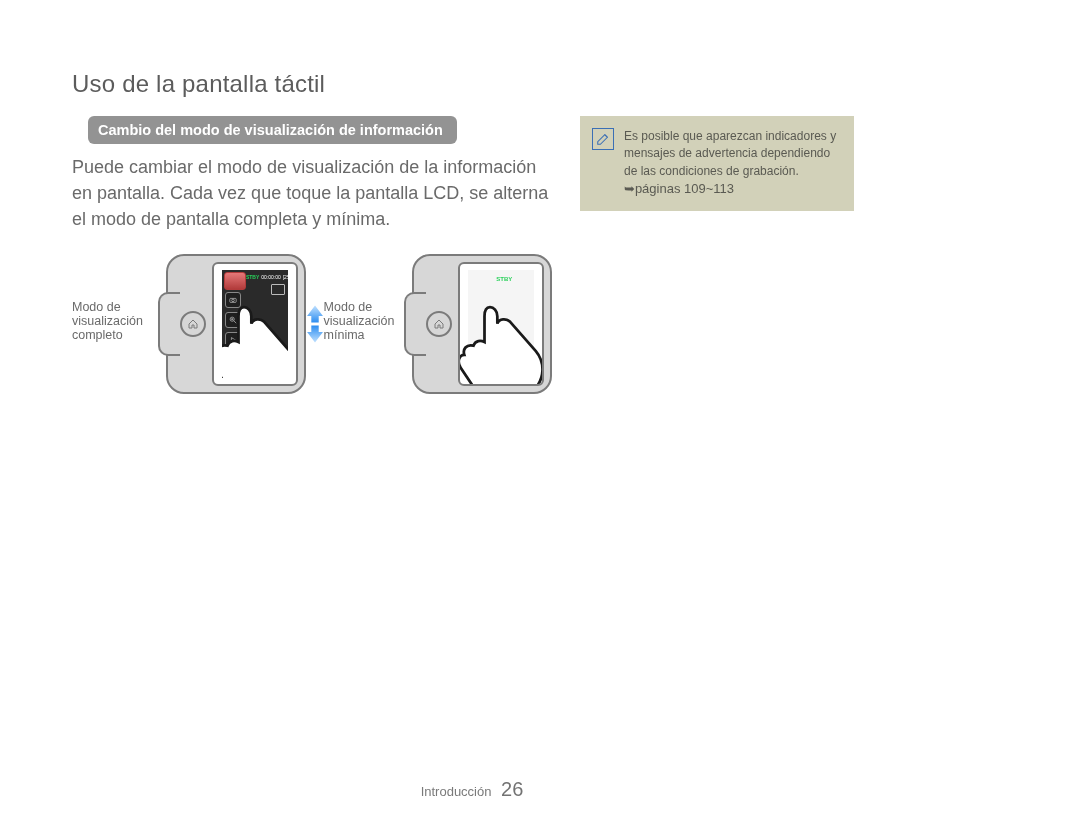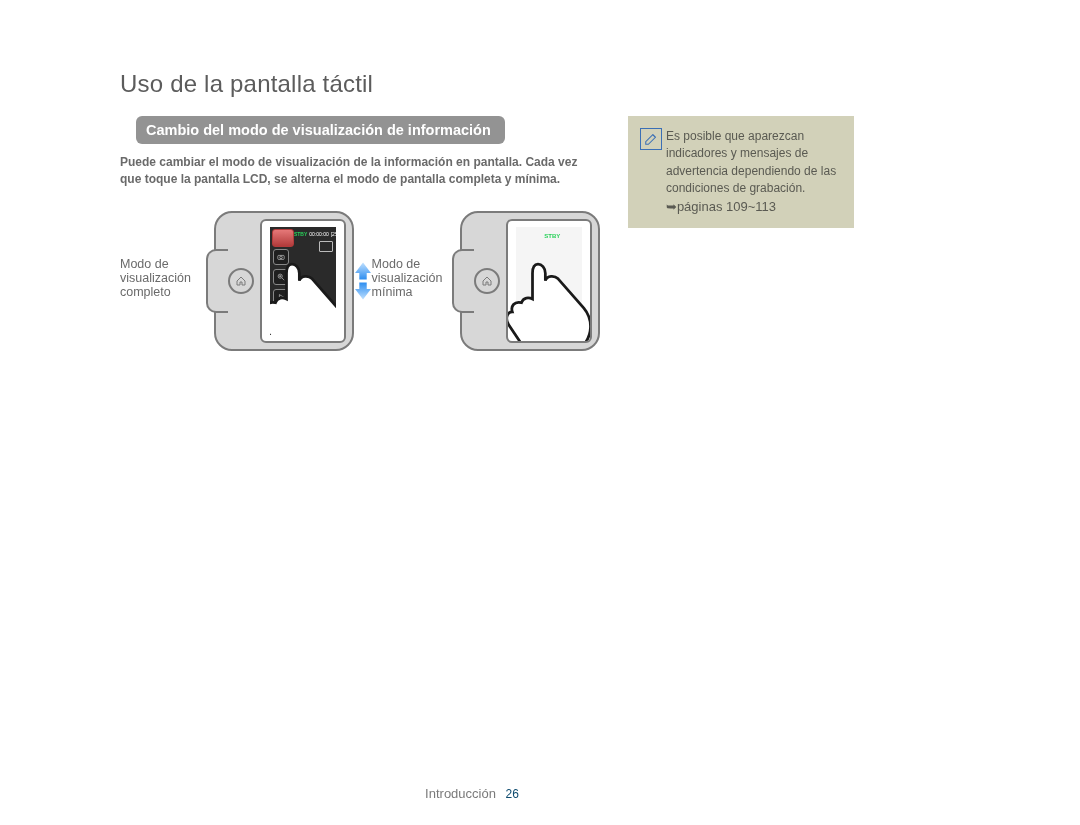--- a/index.html
+++ b/index.html
@@ -7,21 +7,21 @@
     padding: 0;
     background: #ffffff;
     font-family: Arial, Helvetica, sans-serif;
     color: #3b3b3b;
   }
   .page {
     width: 944px;
     height: 825px;
     position: relative;
     box-sizing: border-box;
-    padding: 70px 90px 0 120px;
+    padding: 70px 90px 0 72px;
   }
   .page-title {
     font-size: 24px;
     font-weight: 300;
     color: #5c5c5c;
     margin: 0 0 18px 0;
     letter-spacing: 0.2px;
   }
   .columns {
     display: flex;
@@ -38,25 +38,24 @@
     display: inline-block;
     background: #939393;
     color: #ffffff;
     font-size: 14.5px;
     font-weight: 600;
     padding: 6px 14px 6px 10px;
     border-radius: 6px;
     margin: 0 0 10px 16px;
   }
   .body-text {
-    font-size: 12px;
+    font-size: 18px;
     line-height: 1.45;
     color: #6a6a6a;
     margin: 0;
-    font-weight: bold;
   }
   .diagram-wrap {
     margin-top: 22px;
     display: flex;
     flex-direction: row;
     align-items: center;
   }
   .caption {
     font-size: 12.5px;
     color: #6a6a6a;
@@ -182,21 +181,21 @@
   
   .arrow-between {
     margin: 10px 0 10px 0;
   }
 
   
   .note-box {
     background: #d2d1b9;
     padding: 12px 12px;
     display: flex;
-    gap: 4px;
+    gap: 10px;
     align-items: flex-start;
   }
   .note-icon {
     width: 20px; height: 20px;
     border: 1px solid #3b6fb5;
     display: flex; align-items: center; justify-content: center;
     flex: 0 0 auto;
   }
   .note-icon svg { width: 14px; height: 14px; }
   .note-text {
@@ -208,21 +207,21 @@
 
   
   .footer {
     position: absolute;
     bottom: 24px;
     left: 0; right: 0;
     text-align: center;
     font-size: 13px;
     color: #7a7a7a;
   }
-  .footer .pnum { font-size: 12px; color: #0c4a6e; margin-left: 6px; }
+  .footer .pnum { font-size: 20px; color: #737373; margin-left: 6px; }
 </style>
 </head>
 <body>
 
 <div class="page">
 
   <h1 class="page-title">Uso de la pantalla táctil</h1>
 
   <div class="columns">
 

